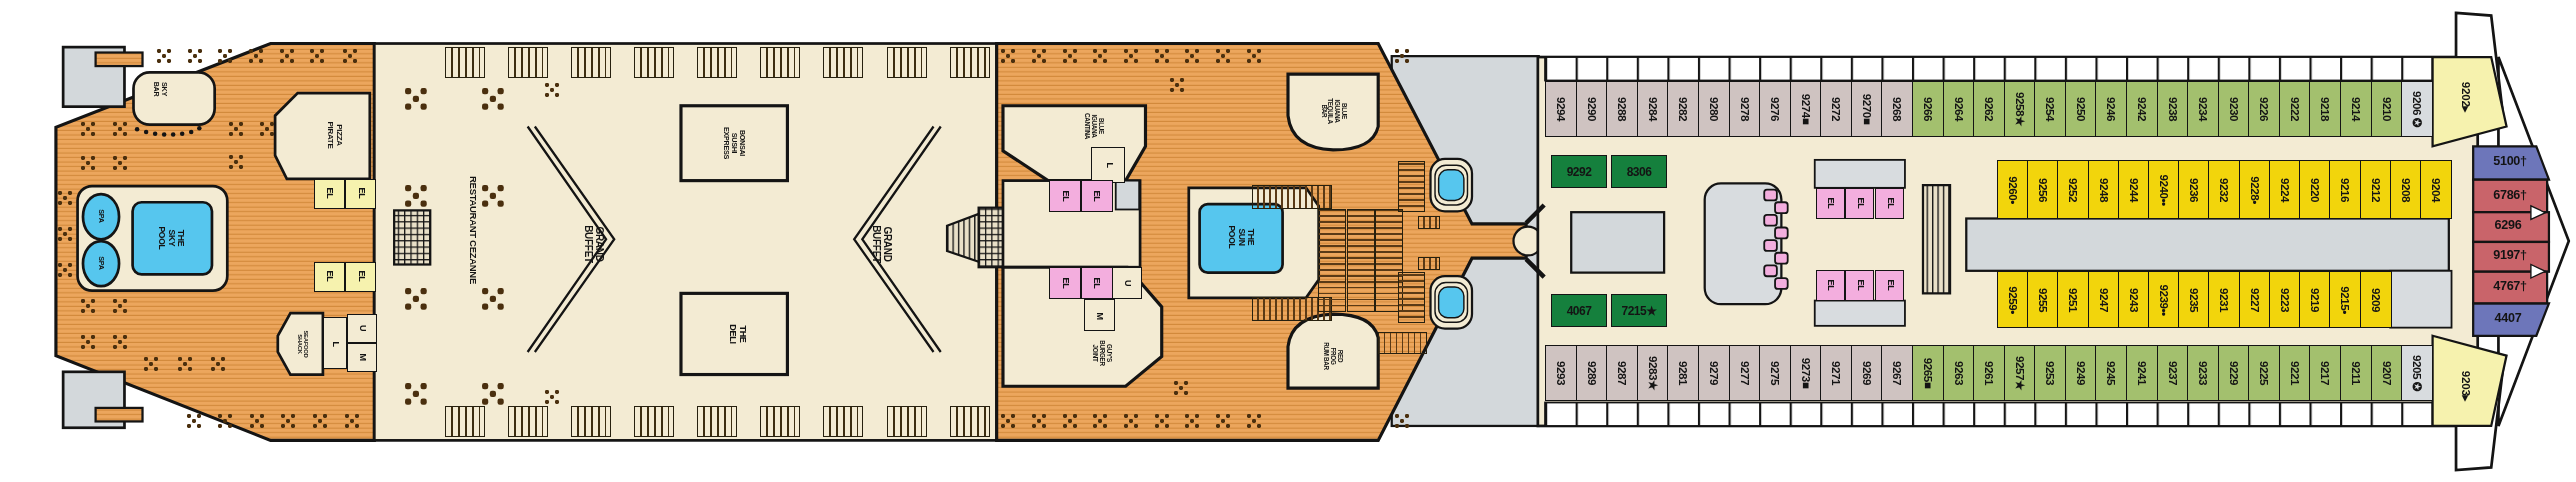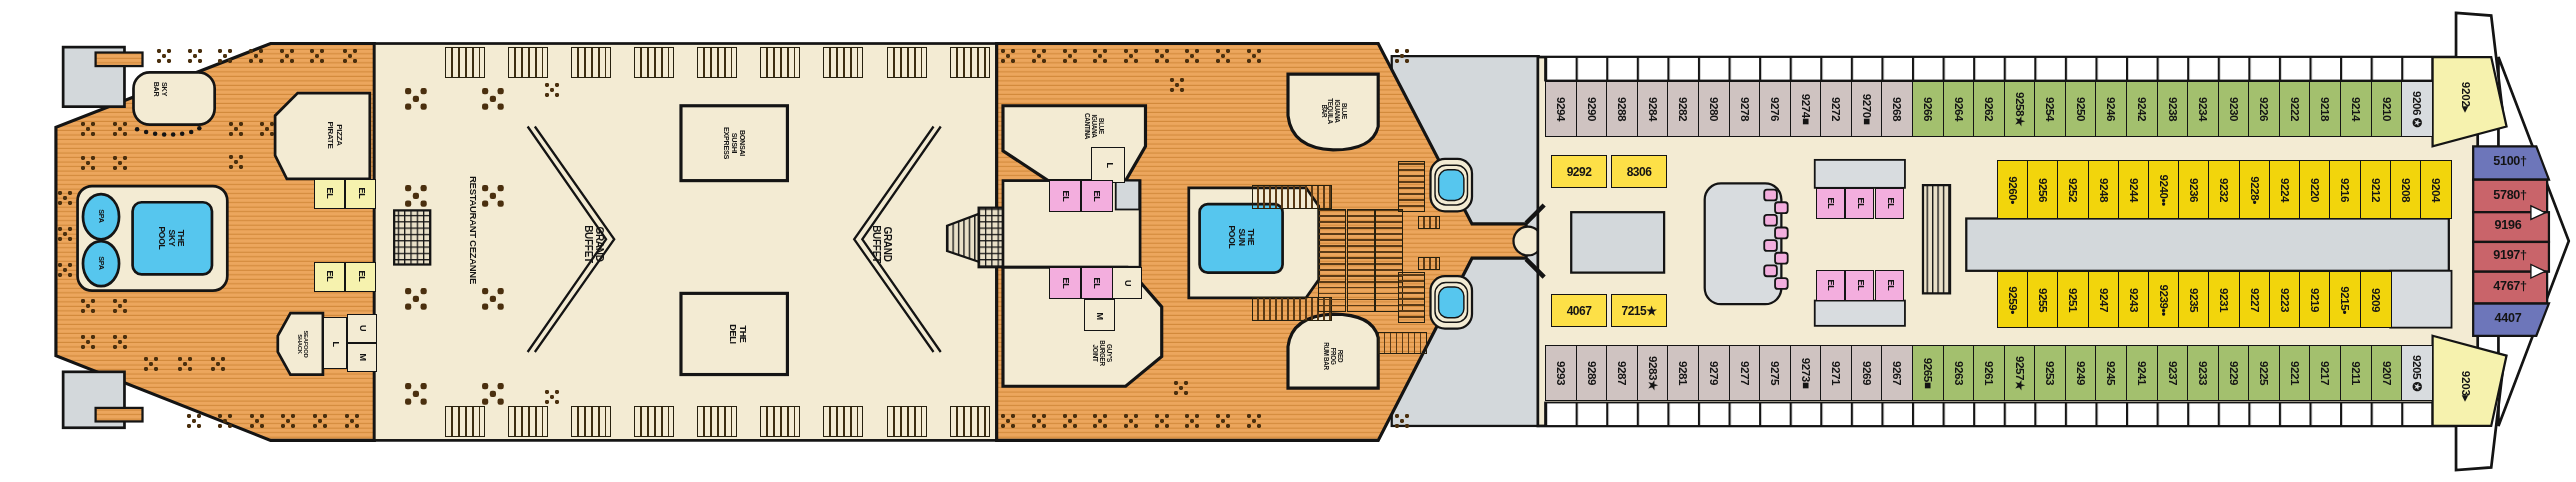--- a/index.html
+++ b/index.html
@@ -9,21 +9,21 @@
   .lab{position:absolute;width:0;height:0;}
   .lab span{position:absolute;display:block;transform:translate(-50%,-50%) rotate(90deg);
             white-space:pre;text-align:center;font-weight:bold;line-height:1.08;
             letter-spacing:-0.3px;color:#141414;}
   .lab.hor span{transform:translate(-50%,-50%);}
   .box{position:absolute;border:1.8px solid #141414;box-sizing:border-box;}
   .cab{position:absolute;border:1.5px solid #141414;box-sizing:border-box;}
   .cab span{position:absolute;left:50%;top:50%;transform:translate(-50%,-50%) rotate(90deg);
             white-space:nowrap;font-weight:bold;font-size:11.7px;letter-spacing:-0.5px;}
   .cab.hor span{transform:translate(-50%,-50%);font-size:12px;}
-  .c-mauve{background:#cfc3c1}.c-green{background:#a3c06e}.c-teal{background:#fde047}
+  .c-mauve{background:#cfc3c1}.c-green{background:#a3c06e}.c-teal{background:#15803d}
   .c-yellow{background:#f2d50c}.c-gray{background:#d8dcdf}.c-cream{background:#f6f2ae}
   .c-pink{background:#f3aede}
   .tbl{position:absolute;width:14.4px;height:14.4px;}
   .tbl::before{content:"";position:absolute;left:5px;top:5px;width:4.3px;height:4.3px;
      background:#4a2f0e;border-radius:1.4px;
      box-shadow:-5px -5px 0 #4a2f0e,5px -5px 0 #4a2f0e,-5px 5px 0 #4a2f0e,5px 5px 0 #4a2f0e;}
   .tbl.big{transform:scale(1.55);}
   .booth{position:absolute;width:38px;height:29px;border:1.4px solid #26200f;
      background:repeating-linear-gradient(90deg,rgba(40,30,10,0) 0 5.4px,#3c2d10 5.4px 6.9px);}
   .lng{position:absolute;border:1.4px solid #26200f;
@@ -530,24 +530,24 @@
       <div class="cab hor c-teal" style="left: 1551px; top: 294px; width: 56px; height: 33px;">
         <span>4067</span>
       </div>
       <div class="cab hor c-teal" style="left: 1611px; top: 294px; width: 56px; height: 33px;">
         <span>7215★</span>
       </div>
       <div class="lab hor" style="left: 2510px; top: 162px;">
         <span style="font-size: 12.6px;">5100†</span>
       </div>
       <div class="lab hor" style="left: 2510px; top: 196px;">
-        <span style="font-size: 12.6px;">5780†</span>
+        <span style="font-size: 12.6px;">6786†</span>
       </div>
       <div class="lab hor" style="left: 2508px; top: 226px;">
-        <span style="font-size: 12.6px;">9196</span>
+        <span style="font-size: 12.6px;">6296</span>
       </div>
       <div class="lab hor" style="left: 2510px; top: 256px;">
         <span style="font-size: 12.6px; text-align: right;">9197†</span>
       </div>
       <div class="lab hor" style="left: 2510px; top: 287px;">
         <span style="font-size: 12.6px;">4767†</span>
       </div>
       <div class="lab hor" style="left: 2508px; top: 319px;">
         <span style="font-size: 12.6px;">4407</span>
       </div>

